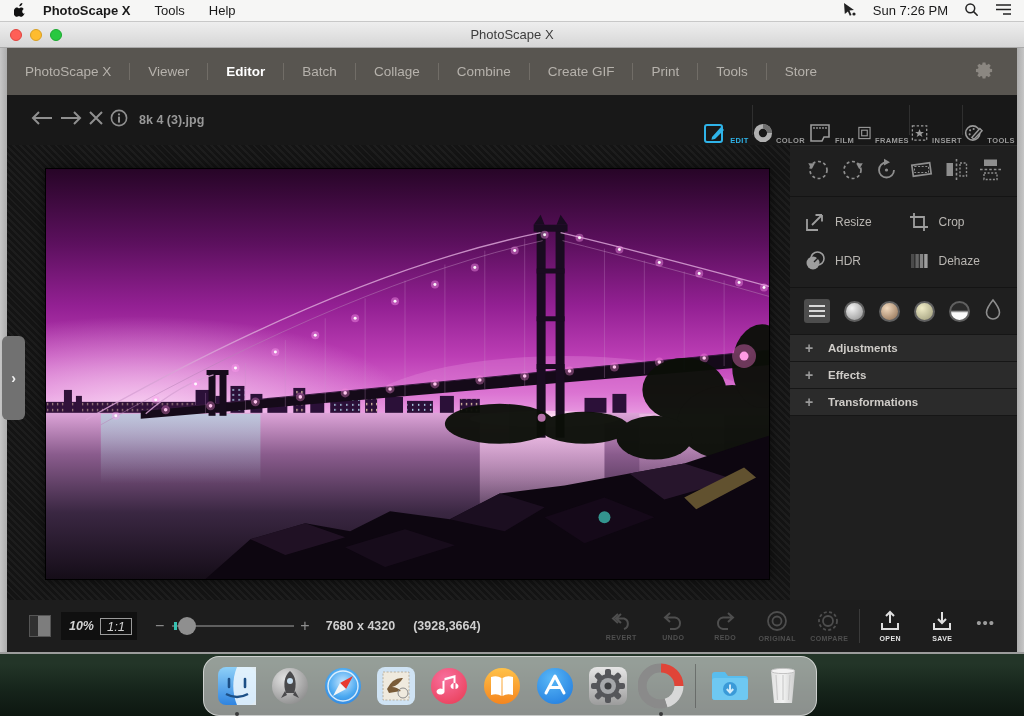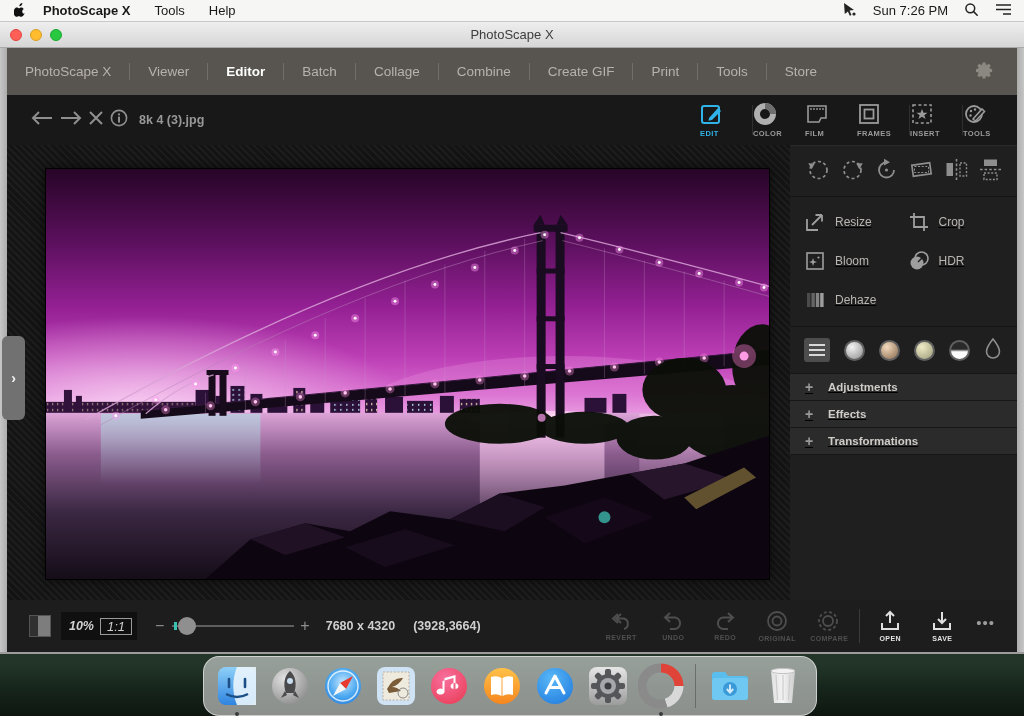--- a/index.html
+++ b/index.html
@@ -39,37 +39,37 @@
   .navitem { font-size:13.5px; color:#b6b2ac; padding:0 4px; cursor:default; }
   .navitem.active { color:#ffffff; font-weight:bold; }
   .navdiv { width:1px; height:17px; background:#716d67; margin:0 14px; }
   .navgear { position:absolute; right:22px; top:13px; }
 
   .toolbar { position:absolute; left:7px; top:47px; width:1010px; height:50px; background:#181818;
     display:flex; align-items:center; }
   .tb-left { display:flex; align-items:center; gap:7px; margin-left:24px; }
   .filename { font-size:12.5px; color:#989898; font-weight:bold; margin-left:4px; }
   .tb-tabs { position:absolute; right:2px; top:0; height:50px; display:flex; align-items:center; }
-  .tab { width:52px; height:50px; display:flex; flex-direction:column; align-items:flex-start; justify-content:center; gap:3px; cursor:pointer; }
+  .tab { width:52px; height:50px; display:flex; flex-direction:row; align-items:flex-end; justify-content:center; gap:3px; cursor:pointer; }
   .tab .lbl { font-size:7.5px; letter-spacing:.4px; color:#9a9a9a; font-weight:bold; }
   .tab.active .lbl { color:#2fb3e8; }
   .tabdiv { width:1px; height:30px; background:#2f2f2f; }
 
   
   .canvas { position:absolute; left:7px; top:97px; width:783px; height:455px;
     background:repeating-linear-gradient(45deg,#1d1d1d 0 2px,#141414 2px 5px); overflow:hidden; }
   .photo { position:absolute; left:38px; top:23px; width:725px; height:412px;
     border:1px solid #000; box-shadow:0 0 10px rgba(0,0,0,.6); }
   .photo svg { display:block; width:100%; height:100%; }
   .drawer-handle { position:absolute; left:2px; top:288px; width:23px; height:84px;
     background:#717171; border-radius:6px; z-index:6; display:flex; align-items:center; justify-content:center;
     color:#f2f2f2; font-size:14px; font-weight:bold; cursor:pointer; }
 
   
-  .rpanel { position:absolute; left:790px; top:97px; width:227px; height:455px; background:#1f1f1f;text-decoration:underline; }
+  .rpanel { position:absolute; left:790px; top:97px; width:227px; height:455px; background:#1f1f1f; }
   .rot-row { display:flex; align-items:center; justify-content:space-between; padding:12px 14px 10px 16px;
     border-bottom:1px solid #141414; box-shadow:0 1px 0 #2a2a2a inset; }
   .toolgrid { display:grid; grid-template-columns:1fr 1fr; padding:8px 6px 10px 14px; row-gap:6px;
     border-bottom:1px solid #141414; }
   .tool { display:flex; align-items:center; gap:9px; height:33px; cursor:pointer; }
   .tool .lbl { font-size:12px; color:#b9b6b2; }
   .filters { display:flex; align-items:center; gap:14px; padding:10px 0 10px 14px; }
   .listbtn { width:26px; height:24px; background:#4d4d4d; border-radius:3px; display:flex;
     flex-direction:column; justify-content:center; gap:3px; padding:0 5px; cursor:pointer; }
   .listbtn i { display:block; height:2px; background:#d8d8d8; }
@@ -553,28 +553,20 @@
         </div>
         <div class="tool">
           <svg width="22" height="22" viewBox="0 0 22 22">
               <path d="M6 2 V16 H20" fill="none" stroke="#9e9e9e" stroke-width="1.8"></path>
               <path d="M2 6 H16 V20" fill="none" stroke="#9e9e9e" stroke-width="1.8"></path>
             </svg>
           <span class="lbl">Crop</span>
         </div>
         <div class="tool">
           <svg width="22" height="22" viewBox="0 0 22 22">
-              <rect x="3" y="3" width="16" height="16" fill="none" stroke="#9e9e9e" stroke-width="1.6"></rect>
-              <path d="M9 8 L10 11 L13 12 L10 13 L9 16 L8 13 L5 12 L8 11 Z" fill="#9e9e9e"></path>
-              <circle cx="14.5" cy="7.5" r="1.1" fill="#9e9e9e"></circle>
-            </svg>
-          <span class="lbl">Bloom</span>
-        </div>
-        <div class="tool">
-          <svg width="22" height="22" viewBox="0 0 22 22">
               <circle cx="9" cy="13" r="6.5" fill="#9e9e9e"></circle>
               <circle cx="13.5" cy="8.5" r="6.5" fill="none" stroke="#9e9e9e" stroke-width="1.6"></circle>
               <line x1="10" y1="12" x2="16" y2="6" stroke="#1f1f1f" stroke-width="1.4"></line>
             </svg>
           <span class="lbl">HDR</span>
         </div>
         <div class="tool">
           <svg width="22" height="22" viewBox="0 0 22 22">
               <g fill="#9e9e9e">
                 <rect x="3" y="4" width="3.4" height="14" opacity=".35"></rect>

